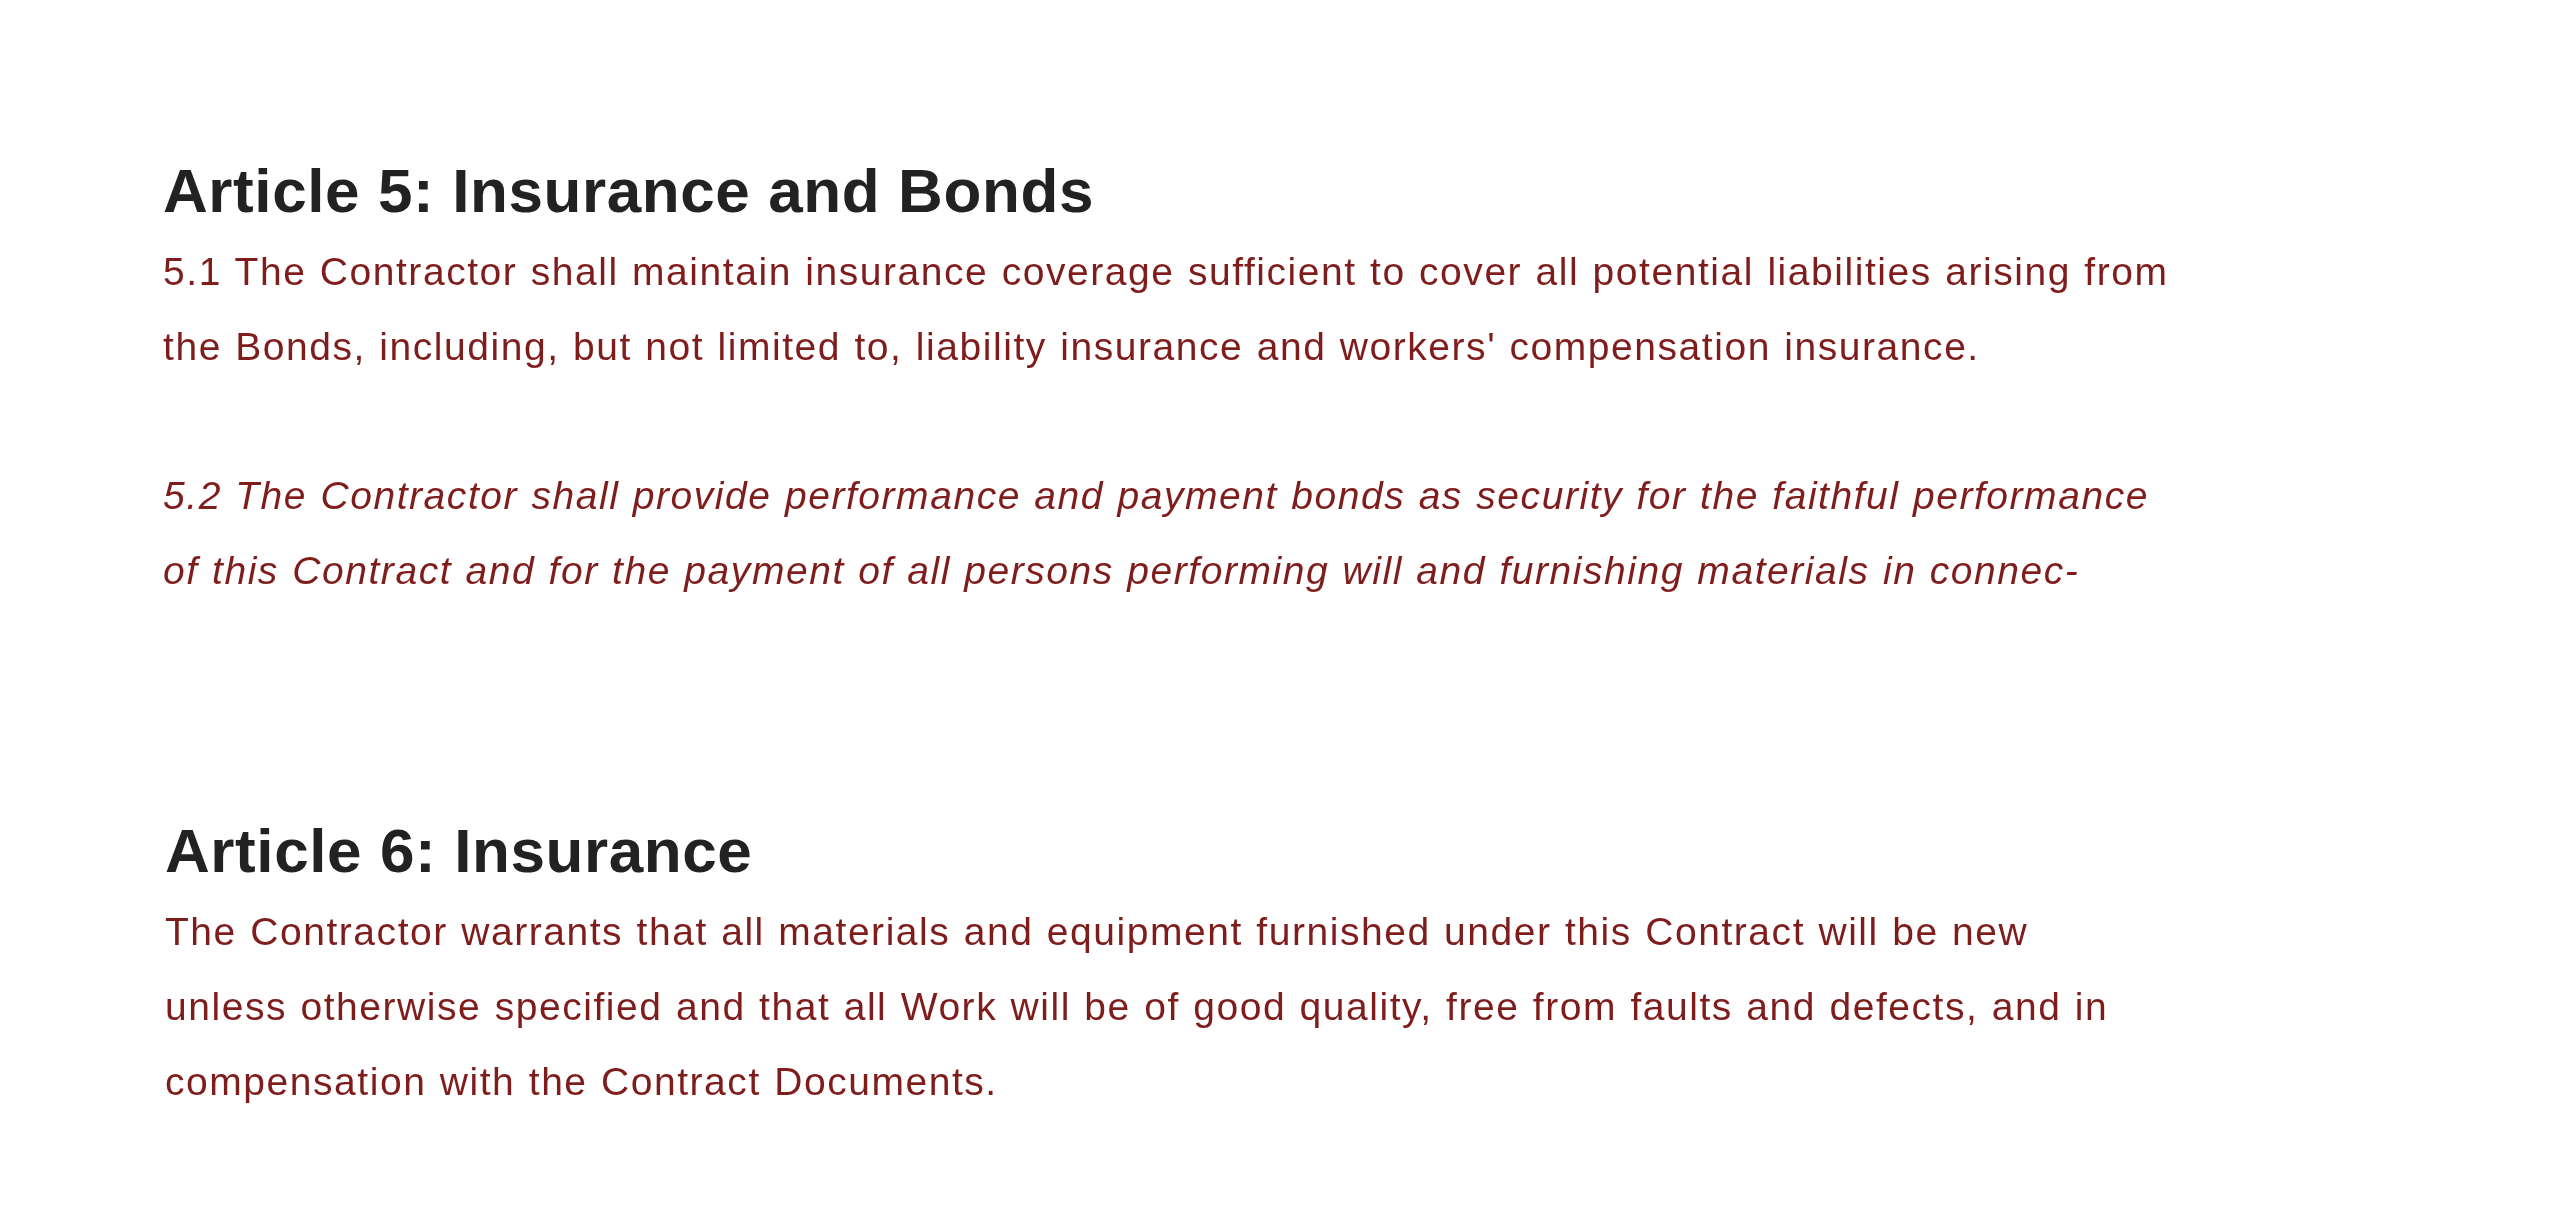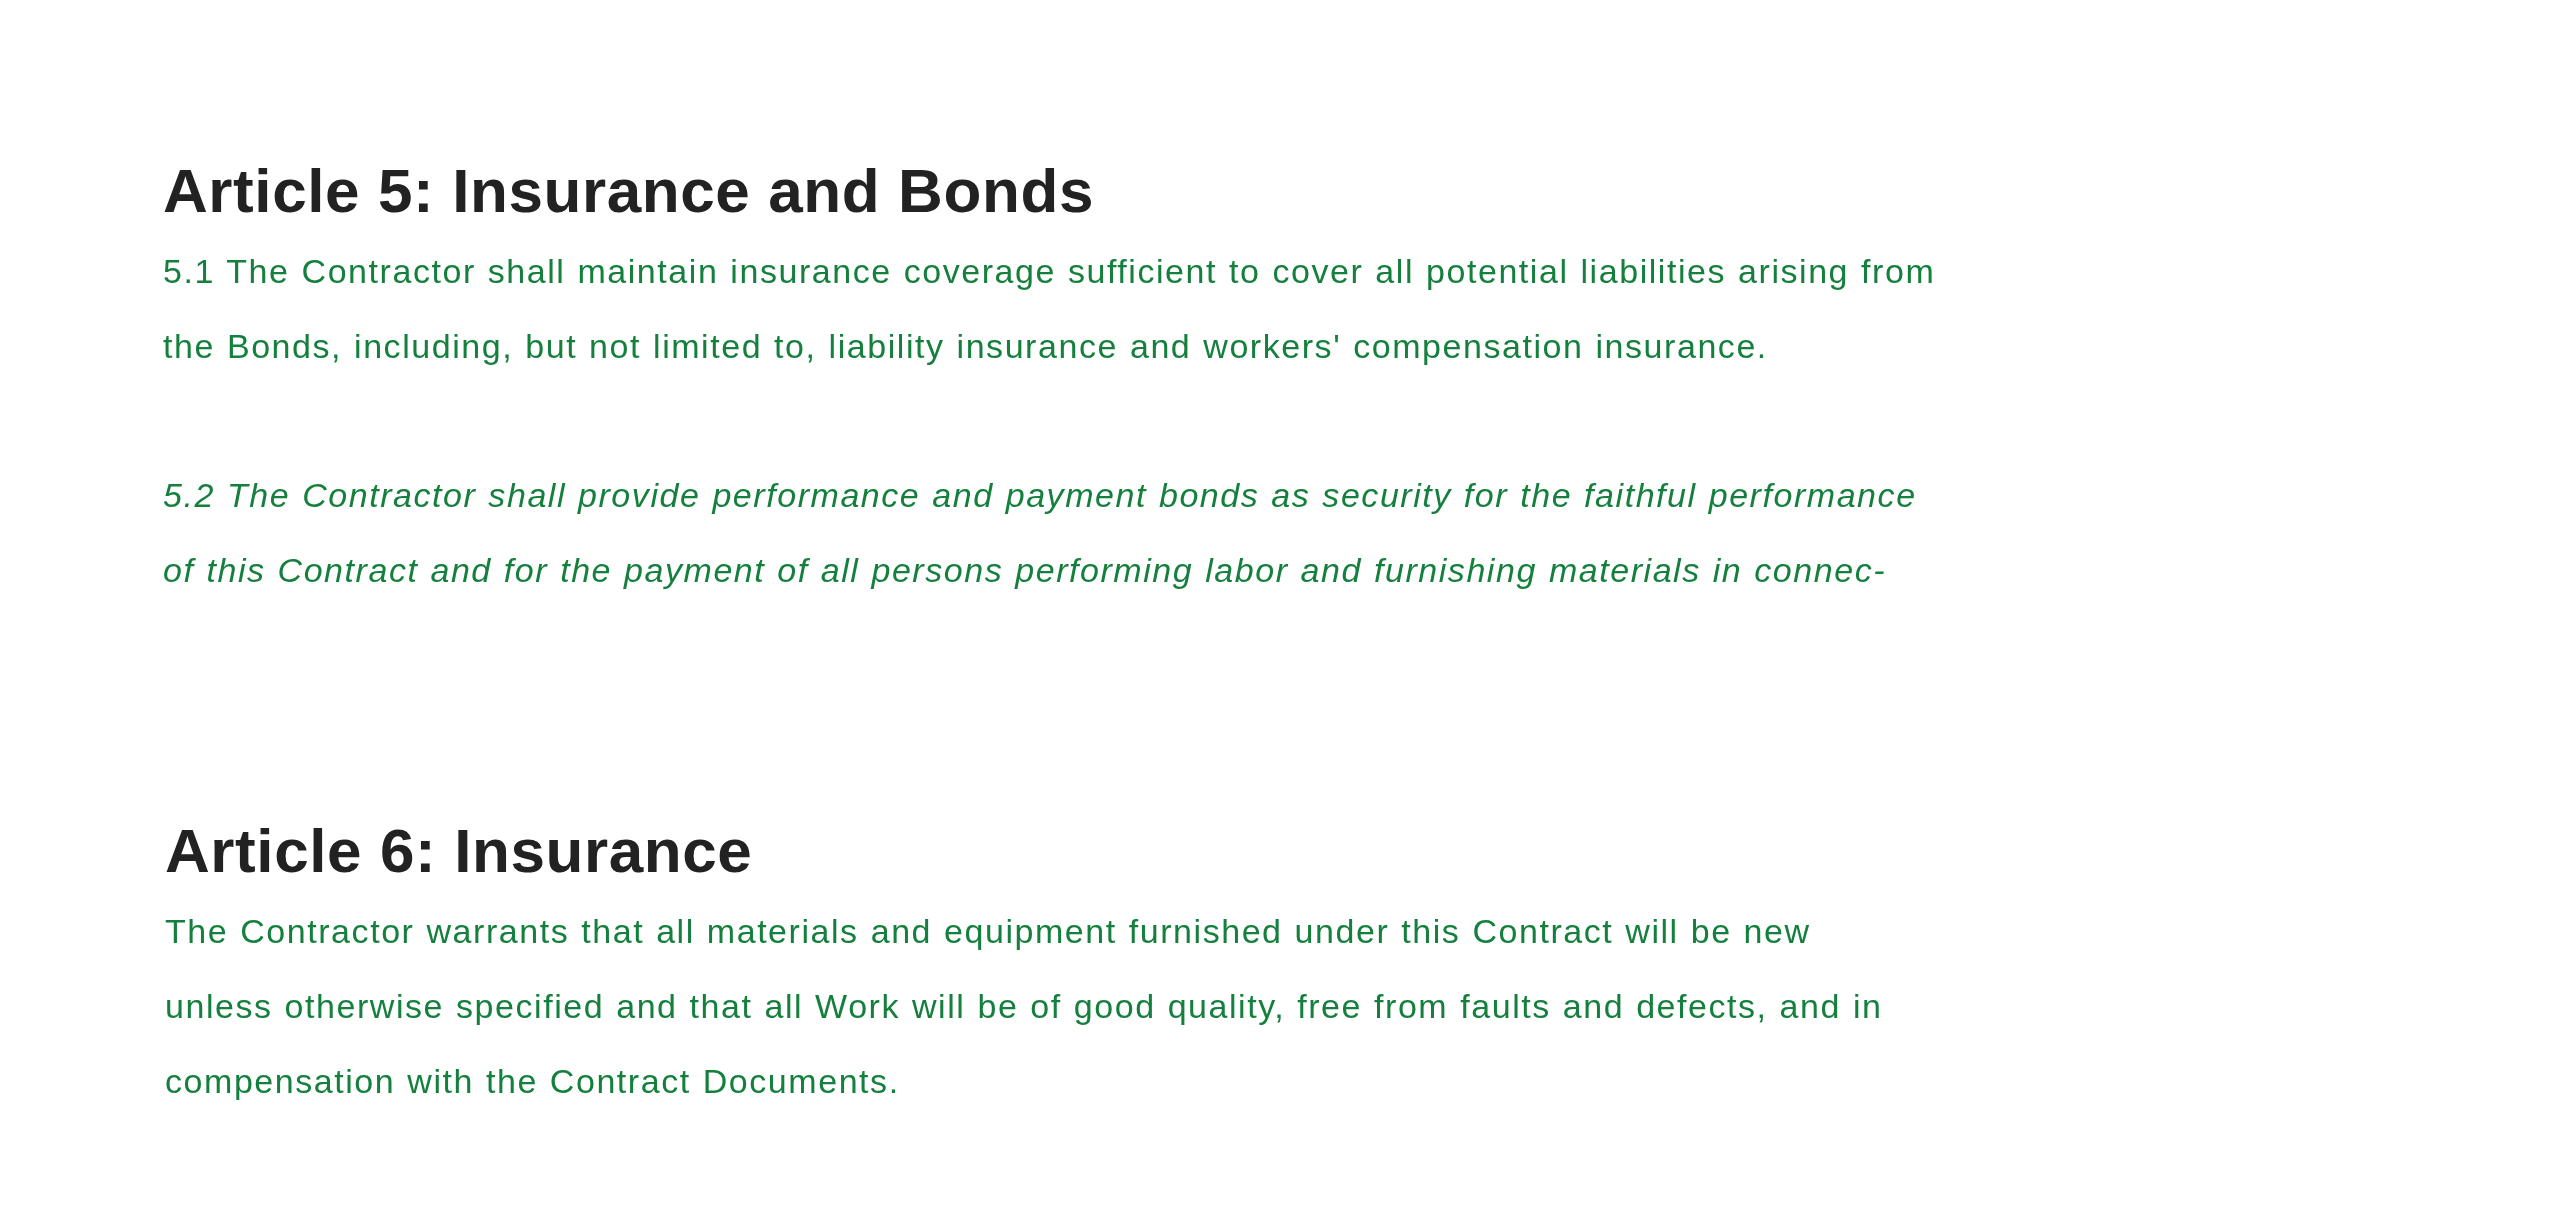--- a/index.html
+++ b/index.html
@@ -30,26 +30,26 @@
     line-height: 62px;
     white-space: nowrap;
     letter-spacing: 0.6px;
     color: #222222;
     text-align: right;
   }
   .para {
     position: absolute;
     left: 0;
     margin: 0;
-    font-size: 34px;
+    font-size: 39px;
     line-height: 75px;
     white-space: nowrap;
     letter-spacing: 1.55px;
     word-spacing: 1px;
-    color: #15803d;
+    color: #7f1d1d;
   }
   .line {
     display: block;
     height: 75px;
   }
 </style>
 </head>
 <body>
 
 <div class="doc">
@@ -57,21 +57,21 @@
   <section>
     <h2 class="heading" style="top:160px;">Article 5: Insurance and Bonds</h2>
 
     <p class="para" style="top:234px;">
       <span class="line">5.1 The Contractor shall maintain insurance coverage sufficient to cover all potential liabilities arising from</span>
       <span class="line">the Bonds, including, but not limited to, liability insurance and workers' compensation insurance.</span>
     </p>
 
     <p class="para" style="top:458px;font-style:italic;">
       <span class="line">5.2 The Contractor shall provide performance and payment bonds as security for the faithful performance</span>
-      <span class="line">of this Contract and for the payment of all persons performing labor and furnishing materials in connec-</span>
+      <span class="line">of this Contract and for the payment of all persons performing will and furnishing materials in connec-</span>
     </p>
   </section>
 
   <section>
     <h2 class="heading" style="top:820px; left:2px;">Article 6: Insurance</h2>
 
     <p class="para" style="top:894px; left:2px;">
       <span class="line">The Contractor warrants that all materials and equipment furnished under this Contract will be new</span>
       <span class="line">unless otherwise specified and that all Work will be of good quality, free from faults and defects, and in</span>
       <span class="line">compensation with the Contract Documents.</span>

